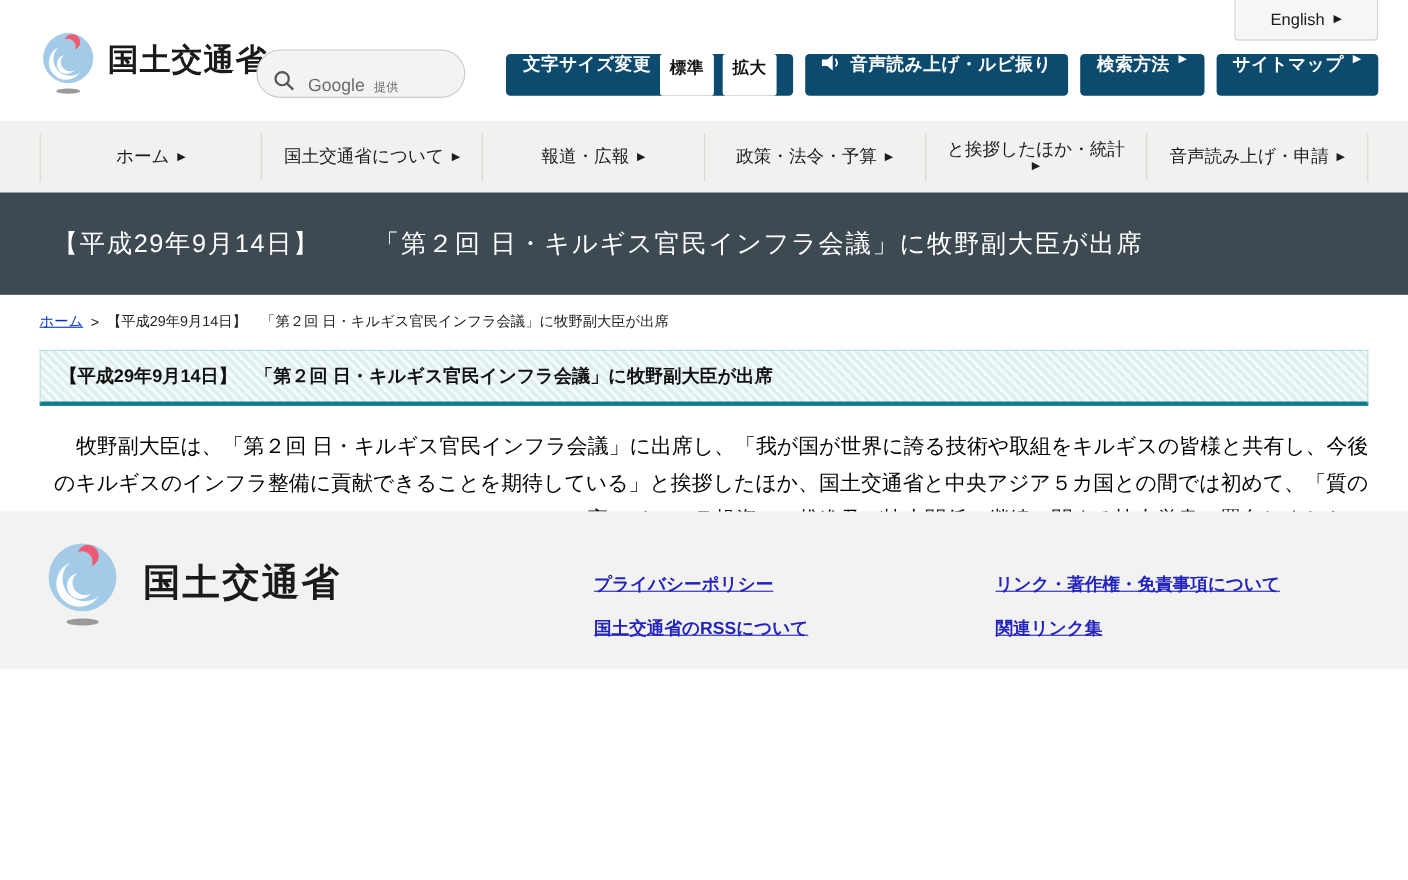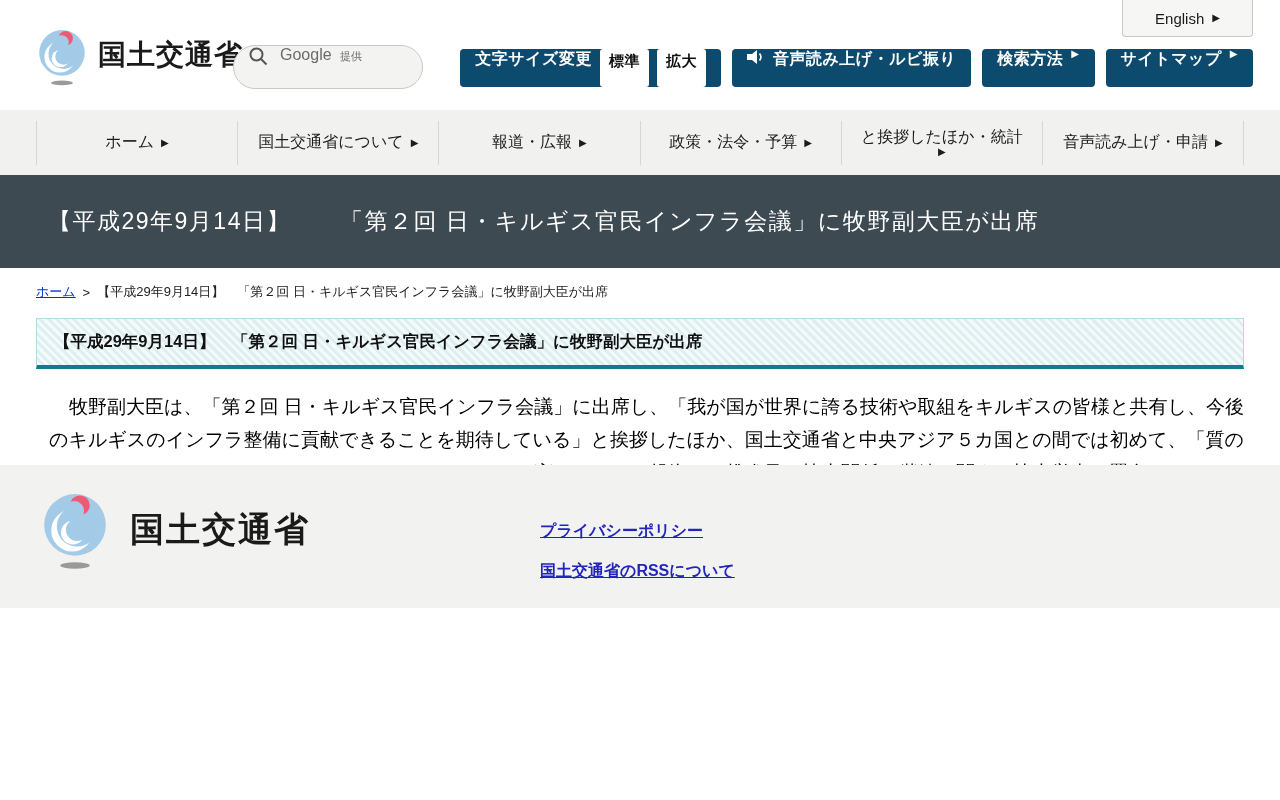--- a/index.html
+++ b/index.html
@@ -9,21 +9,21 @@
 
   
   .header { position:relative; height:110px; background:#fff; }
   .english-btn { position:absolute; top:0; right:27px; width:131px; height:37px;
     background:#f6f6f5; border:1px solid #c9c9c7; border-top:none; border-radius:0 0 4px 4px;
     display:flex; align-items:center; justify-content:center; gap:8px; font-size:15px; color:#1a1a1a; cursor:pointer; }
   .brand { position:absolute; left:36px; top:28px; display:flex; align-items:flex-start; gap:10px; }
   .brand-name { font-size:28px; font-weight:700; color:#1a1a1a; letter-spacing:1px; margin-top:8px; }
   .searchbox { position:absolute; left:233px; top:45px; width:190px; height:44px;
     background:#f3f3f2; border:1px solid #c9c9c7; border-radius:22px;
-    display:flex; align-items:flex-start; padding:0 14px; gap:12px; cursor:text; }
+    display:flex; align-items:flex-end; padding:0 14px; gap:12px; cursor:text; }
   .searchbox .g-label { color:#6b6b6b; font-size:16px; }
   .searchbox .g-suffix { color:#6b6b6b; font-size:11px; margin-left:4px; }
   .hdr-buttons { position:absolute; right:27px; top:49px; display:flex; gap:11px; align-items:center; }
   .teal-btn { background:#0c4a6e; color:#fff; border:none; border-radius:4px; height:38px;
     display:flex; justify-content:center; gap:8px; padding:0 15px;
     font-size:16px; font-weight:600; letter-spacing:.5px; cursor:pointer;
     font-family:"Liberation Sans","DejaVu Sans",sans-serif; }
   .chip { background:#fff; color:#111; border-radius:3px; padding:3px 9px; font-size:15px; font-weight:700; }
   .arrow { font-size:10px; line-height:1; }
 
@@ -192,15 +192,19 @@
           <circle cx="57" cy="20" r="14" fill="#ef5a72"></circle>
           <circle cx="49" cy="28" r="14" fill="#a3cbe8"></circle>
         </svg>
       </span>
       <span class="f-brand-name">国土交通省</span>
     </div>
     <div class="f-links-col col1">
       <a>プライバシーポリシー</a>
       <a>国土交通省のRSSについて</a>
     </div>
+    <div class="f-links-col col2">
+      <a>リンク・著作権・免責事項について</a>
+      <a>関連リンク集</a>
+    </div>
   </div>
 
 </div>
 
 </body></html>

